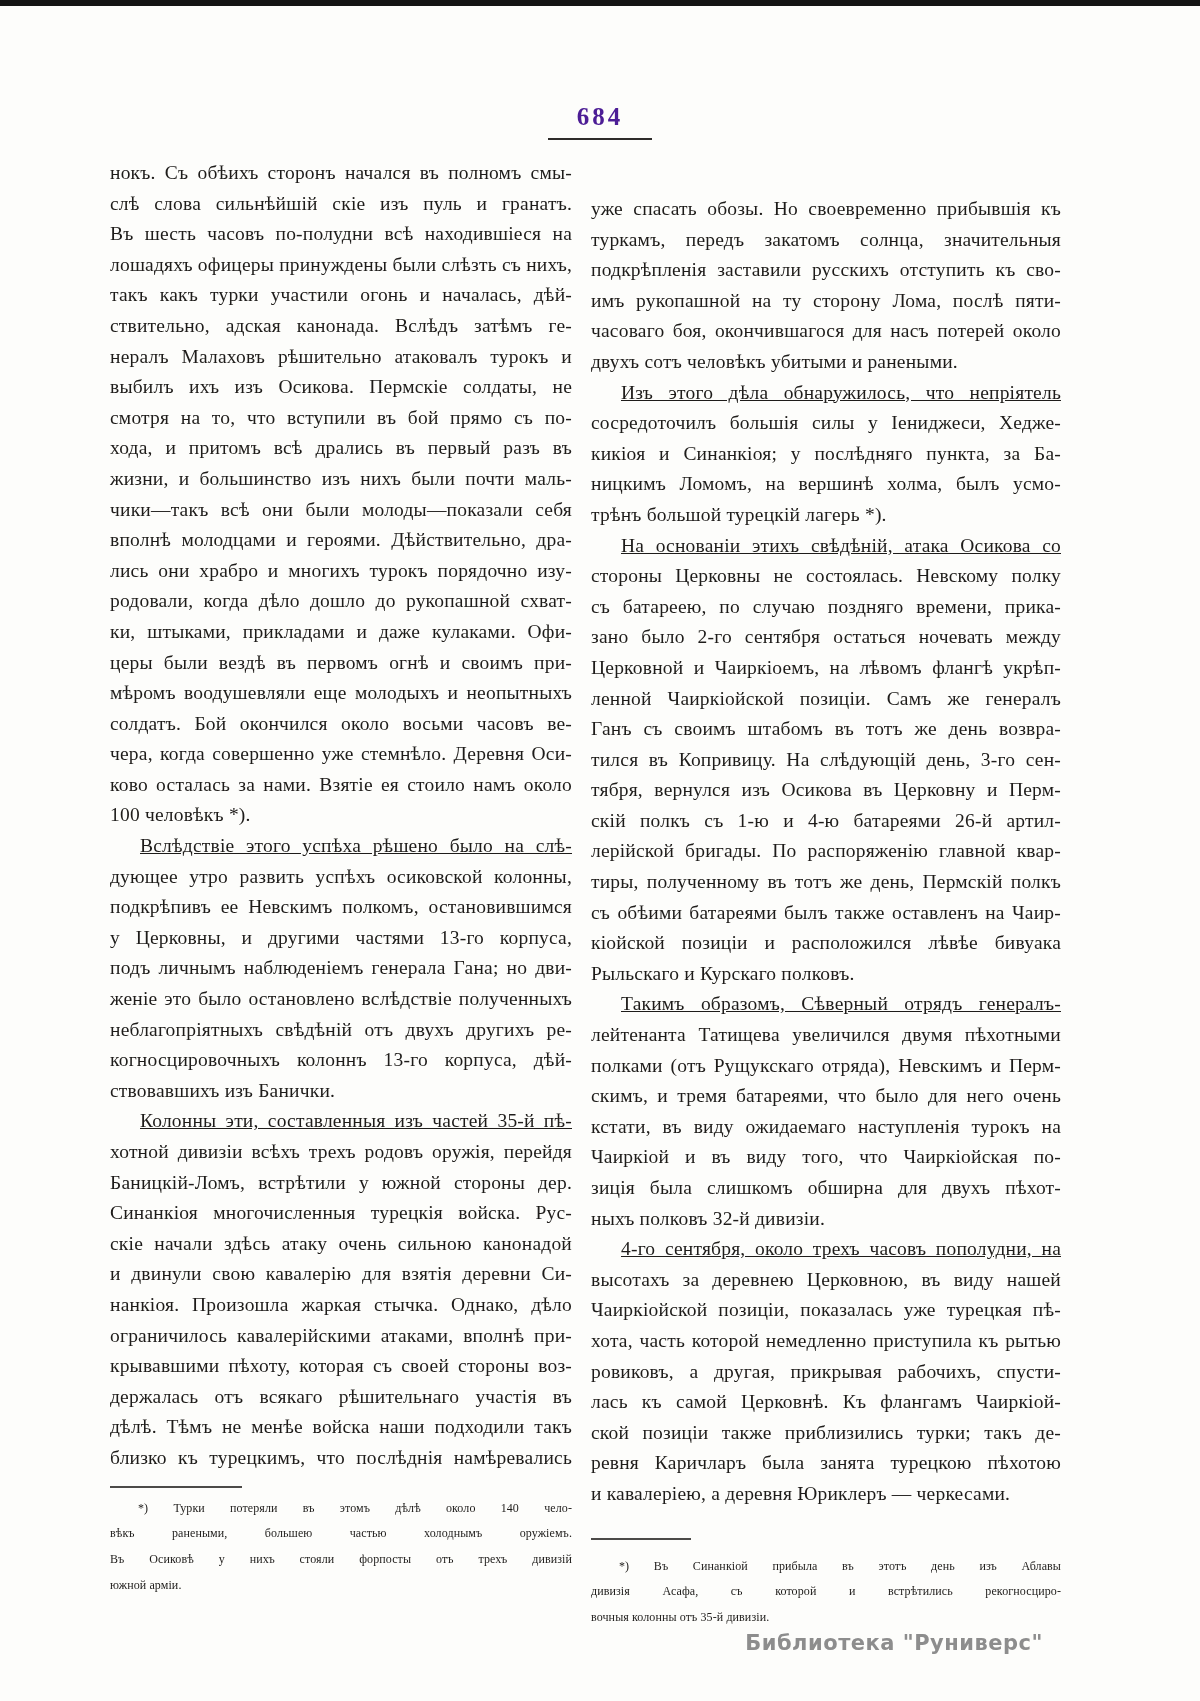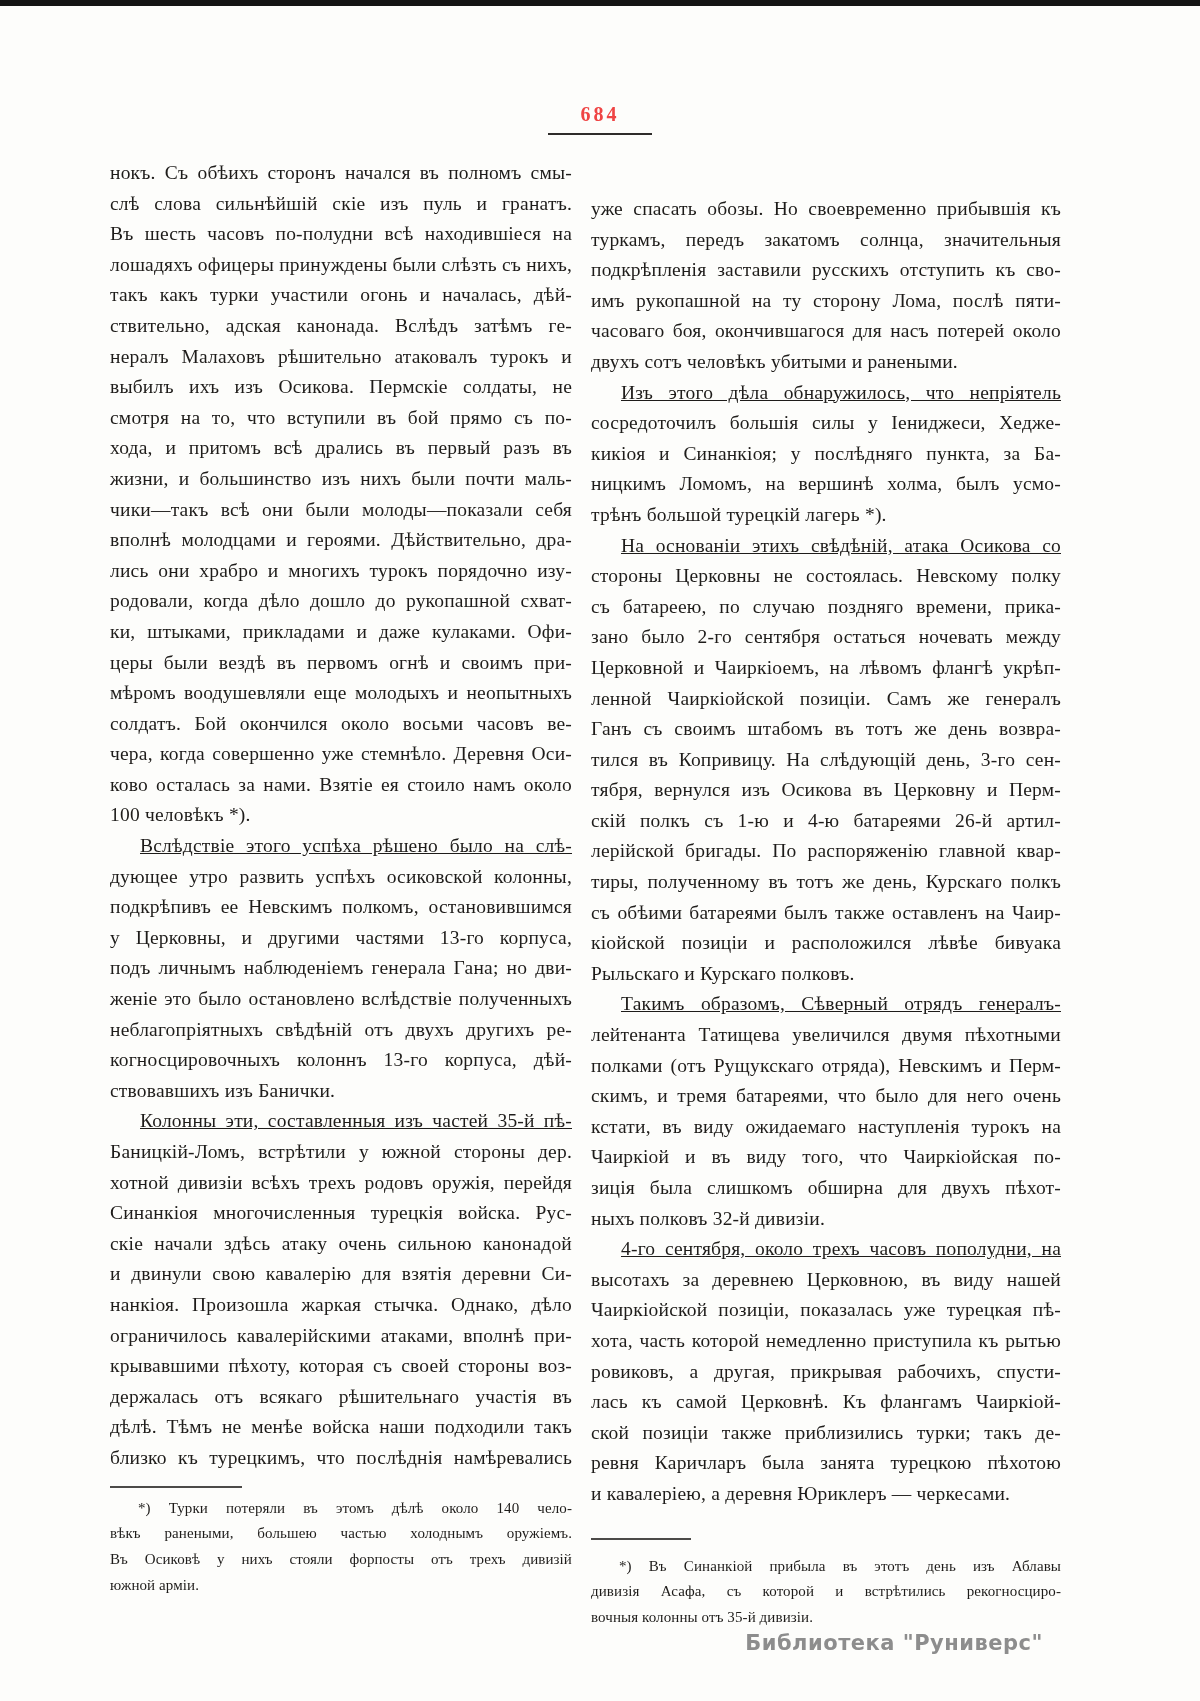--- a/index.html
+++ b/index.html
@@ -23,24 +23,24 @@
     background: #141414;
   }
   .page-header {
     position: absolute;
     top: 103px;
     left: 0;
     width: 1200px;
     text-align: center;
   }
   .pagenum {
-    font-size: 20px;
+    font-size: 25px;
     font-weight: bold;
     letter-spacing: 3px;
-    color: #ef4444;
+    color: #4c1d95;
   }
   .pagenum-rule {
     width: 104px;
     height: 2px;
     background: #2e2c2a;
     margin: 7px auto 0 auto;
   }
   .columns {
     position: absolute;
     top: 158px;
@@ -63,21 +63,21 @@
   }
   .line.indent { padding-left: 30px; text-decoration: underline; }
   .line.para-end { text-align-last: left; }
   .fn-rule {
     height: 2px;
     background: #4c4a48;
   }
   .col-left .fn-rule  { width: 132px; margin: 12px 0 8px 0; }
   .col-right .fn-rule { width: 100px; margin: 28px 0 14px 0; }
   .fn-line {
-    font-size: 15px;
+    font-size: 12px;
     line-height: 25.8px;
     height: 25.8px;
     text-align: justify;
     text-align-last: justify;
     letter-spacing: 0.1px;
   }
   .fn-line.indent { padding-left: 28px; }
   .fn-line.para-end { text-align-last: left; }
   .watermark {
     position: absolute;
@@ -127,22 +127,22 @@
       <div class="line indent">Вслѣдствіе этого успѣха рѣшено было на слѣ-</div>
       <div class="line">дующее утро развить успѣхъ осиковской колонны,</div>
       <div class="line">подкрѣпивъ ее Невскимъ полкомъ, остановившимся</div>
       <div class="line">у Церковны, и другими частями 13-го корпуса,</div>
       <div class="line">подъ личнымъ наблюденіемъ генерала Гана; но дви-</div>
       <div class="line">женіе это было остановлено вслѣдствіе полученныхъ</div>
       <div class="line">неблагопріятныхъ свѣдѣній отъ двухъ другихъ ре-</div>
       <div class="line">когносцировочныхъ колоннъ 13-го корпуса, дѣй-</div>
       <div class="line para-end">ствовавшихъ изъ Банички.</div>
       <div class="line indent">Колонны эти, составленныя изъ частей 35-й пѣ-</div>
+      <div class="line">хотной дивизіи всѣхъ трехъ родовъ оружія, перейдя</div>
       <div class="line">Баницкій-Ломъ, встрѣтили у южной стороны дер.</div>
-      <div class="line">хотной дивизіи всѣхъ трехъ родовъ оружія, перейдя</div>
       <div class="line">Синанкіоя многочисленныя турецкія войска. Рус-</div>
       <div class="line">скіе начали здѣсь атаку очень сильною канонадой</div>
       <div class="line">и двинули свою кавалерію для взятія деревни Си-</div>
       <div class="line">нанкіоя. Произошла жаркая стычка. Однако, дѣло</div>
       <div class="line">ограничилось кавалерійскими атаками, вполнѣ при-</div>
       <div class="line">крывавшими пѣхоту, которая съ своей стороны воз-</div>
       <div class="line">держалась отъ всякаго рѣшительнаго участія въ</div>
       <div class="line">дѣлѣ. Тѣмъ не менѣе войска наши подходили такъ</div>
       <div class="line">близко къ турецкимъ, что послѣднія намѣревались</div>
       <div class="fn-rule"></div>
@@ -167,21 +167,21 @@
       <div class="line">стороны Церковны не состоялась. Невскому полку</div>
       <div class="line">съ батареею, по случаю поздняго времени, прика-</div>
       <div class="line">зано было 2-го сентября остаться ночевать между</div>
       <div class="line">Церковной и Чаиркіоемъ, на лѣвомъ флангѣ укрѣп-</div>
       <div class="line">ленной Чаиркіойской позиціи. Самъ же генералъ</div>
       <div class="line">Ганъ съ своимъ штабомъ въ тотъ же день возвра-</div>
       <div class="line">тился въ Копривицу. На слѣдующій день, 3-го сен-</div>
       <div class="line">тября, вернулся изъ Осикова въ Церковну и Перм-</div>
       <div class="line">скій полкъ съ 1-ю и 4-ю батареями 26-й артил-</div>
       <div class="line">лерійской бригады. По распоряженію главной квар-</div>
-      <div class="line">тиры, полученному въ тотъ же день, Курскаго полкъ</div>
+      <div class="line">тиры, полученному въ тотъ же день, Пермскій полкъ</div>
       <div class="line">съ обѣими батареями былъ также оставленъ на Чаир-</div>
       <div class="line">кіойской позиціи и расположился лѣвѣе бивуака</div>
       <div class="line para-end">Рыльскаго и Курскаго полковъ.</div>
       <div class="line indent">Такимъ образомъ, Сѣверный отрядъ генералъ-</div>
       <div class="line">лейтенанта Татищева увеличился двумя пѣхотными</div>
       <div class="line">полками (отъ Рущукскаго отряда), Невскимъ и Перм-</div>
       <div class="line">скимъ, и тремя батареями, что было для него очень</div>
       <div class="line">кстати, въ виду ожидаемаго наступленія турокъ на</div>
       <div class="line">Чаиркіой и въ виду того, что Чаиркіойская по-</div>
       <div class="line">зиція была слишкомъ обширна для двухъ пѣхот-</div>

